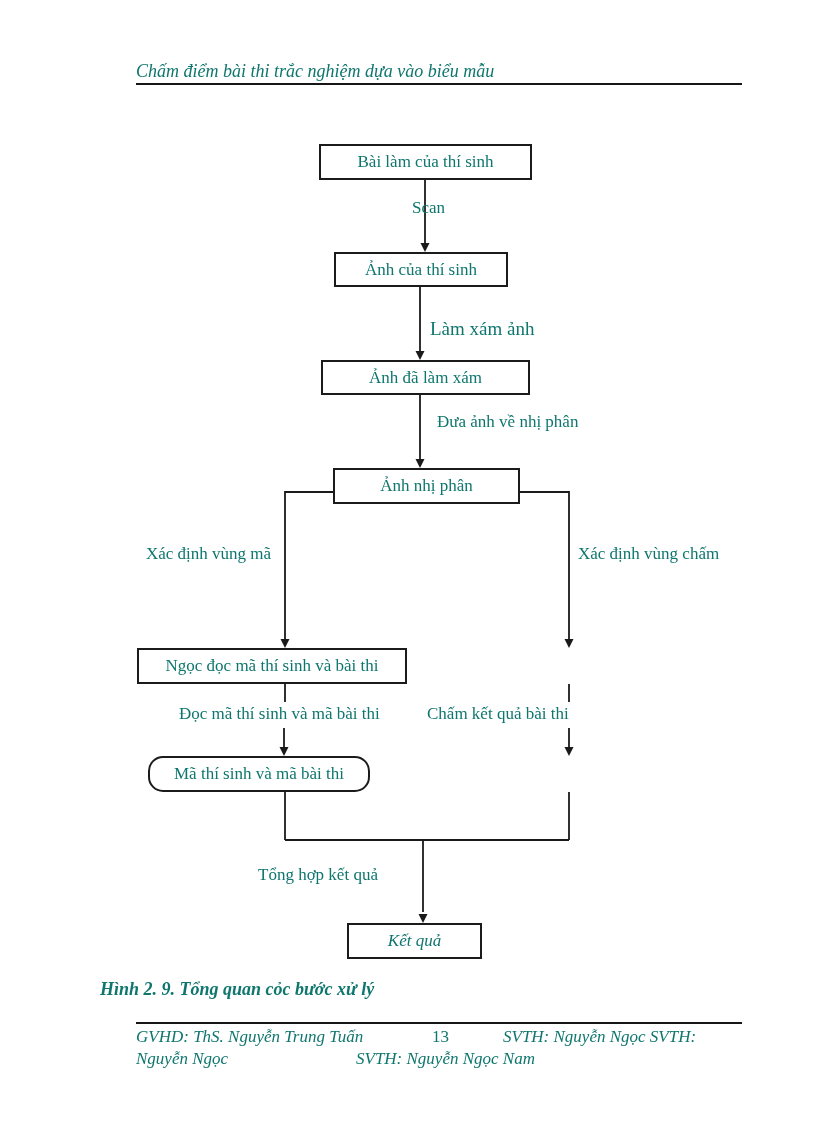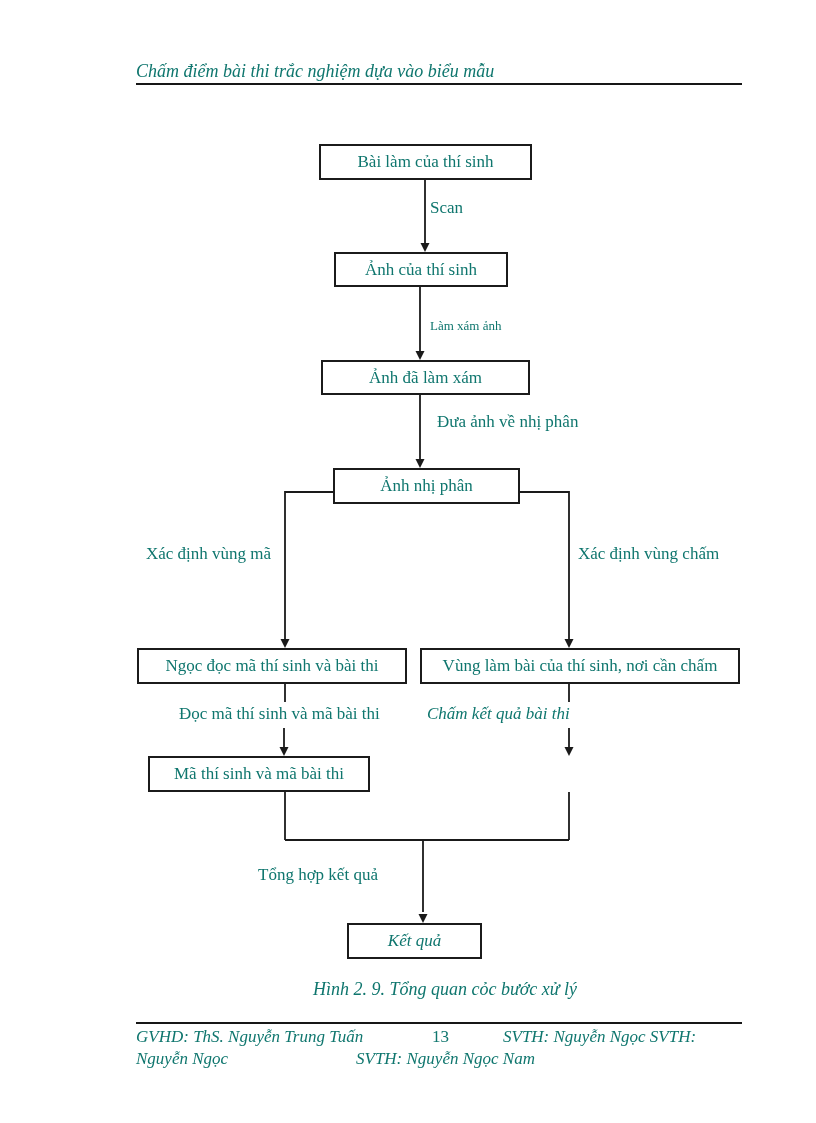--- a/index.html
+++ b/index.html
@@ -28,36 +28,36 @@
     border:2px solid #1b1b1b;background:#ffffff;
     display:flex;align-items:center;justify-content:center;
     font-size:17px;white-space:nowrap;text-align:center;
   }
   #b1{left:319px;top:132px;width:213px;height:36px;}
   #b2{left:334px;top:240px;width:174px;height:35px;}
   #b3{left:321px;top:348px;width:209px;height:35px;}
   #b4{left:333px;top:456px;width:187px;height:36px;}
   #b5{left:137px;top:636px;width:270px;height:36px;}
   #b6{left:420px;top:636px;width:320px;height:36px;}
-  #b7{left:148px;top:744px;width:222px;height:36px;}
+  #b7{left:148px;top:744px;width:222px;height:36px;border-radius:15px;}
   #b8{left:458px;top:744px;width:224px;height:36px;}
   #b9{left:347px;top:911px;width:135px;height:36px;font-style:italic;}
   .elabel{position:absolute;font-size:17px;white-space:nowrap;}
-  #lab-scan{left:430px;top:186px;}
-  #lab-gray{left:430px;top:306px;font-size:13px;}
+  #lab-scan{left:412px;top:186px;}
+  #lab-gray{left:430px;top:306px;font-size:19px;}
   #lab-bin{left:437px;top:400px;}
   #lab-code{left:146px;top:532px;}
   #lab-mark{left:578px;top:532px;}
   #lab-read{left:179px;top:692px;}
-  #lab-grade{left:427px;top:692px;font-style:italic;}
+  #lab-grade{left:427px;top:692px;}
   #lab-agg{left:258px;top:853px;}
   
   .caption{
     position:absolute;left:100px;top:967px;width:690px;
-    text-align:center;font-style:italic;font-size:18px;
+    text-align:left;font-style:italic;font-size:18px;font-weight:bold;
   }
   
   .footer-rule{
     position:absolute;left:136px;top:1010px;width:606px;
     border-top:2px solid #161616;
   }
   .ftxt{position:absolute;font-style:italic;font-size:17px;white-space:nowrap;}
   #f-advisor{left:136px;top:1015px;}
   #f-page{left:432px;top:1015px;font-style:normal;}
   #f-students1{left:503px;top:1015px;}
@@ -102,21 +102,20 @@
       <polygon points="564.5,735 573.5,735 569,744"></polygon>
       <polygon points="418.5,902 427.5,902 423,911"></polygon>
     </g>
   </svg>
 
   <div class="box" id="b1">Bài làm của thí sinh</div>
   <div class="box" id="b2">Ảnh của thí sinh</div>
   <div class="box" id="b4">Ảnh nhị phân</div>
   <div class="box" id="b3">Ảnh đã làm xám</div>
   <div class="box" id="b5">Ngọc đọc mã thí sinh và bài thi</div>
-  <div class="box" id="b6">Vùng làm bài của thí sinh, nơi cần chấm</div>
   <div class="box" id="b7">Mã thí sinh và mã bài thi</div>
   <div class="box" id="b9">Kết quả</div>
 
   <div class="elabel" id="lab-scan">Scan</div>
   <div class="elabel" id="lab-gray">Làm xám ảnh</div>
   <div class="elabel" id="lab-bin">Đưa ảnh về nhị phân</div>
   <div class="elabel" id="lab-code">Xác định vùng mã</div>
   <div class="elabel" id="lab-mark">Xác định vùng chấm</div>
   <div class="elabel" id="lab-read">Đọc mã thí sinh và mã bài thi</div>
   <div class="elabel" id="lab-grade">Chấm kết quả bài thi</div>

